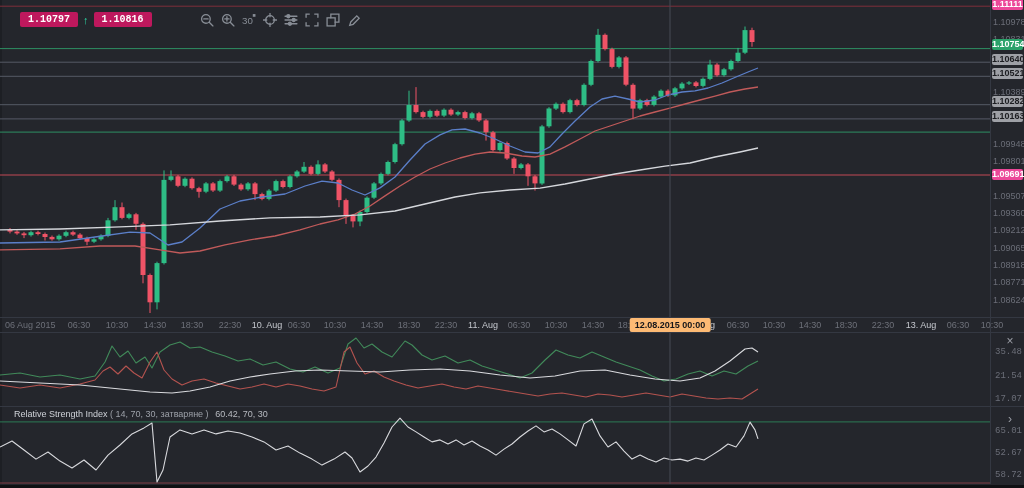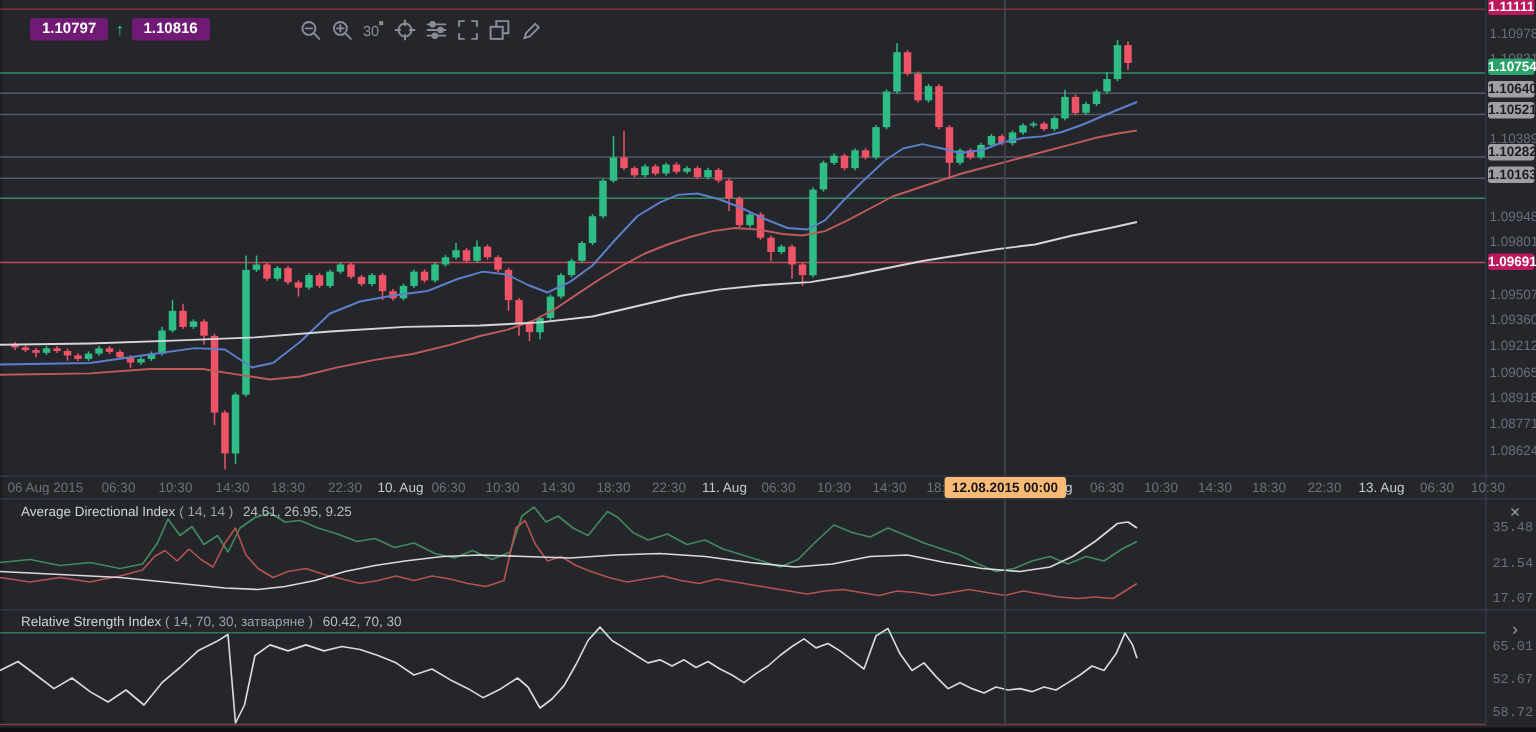--- a/index.html
+++ b/index.html
@@ -6,40 +6,40 @@
   #app{position:relative;width:1024px;height:488px;background:#24262c;overflow:hidden;
        font-family:"Liberation Sans",sans-serif;}
   #gfx{position:absolute;left:0;top:0;z-index:1;}
   .sep{position:absolute;background:#343842;z-index:2;}
   #left-strip{position:absolute;left:0;top:0;width:2px;height:484px;background:#1d1f24;z-index:0;}
   #bottom-strip{position:absolute;left:0;top:485px;width:1024px;height:3px;background:#0f1013;z-index:4;}
   
   .ptick{position:absolute;left:993px;font-size:9px;color:#6b6e78;z-index:3;white-space:nowrap;}
   .pbadge{position:absolute;left:992px;width:31px;height:11px;line-height:11px;text-align:center;
           font-size:9px;font-weight:bold;border-radius:2px;z-index:4;}
-  .pbadge.red{background:#be185d;color:#fff;}
+  .pbadge.red{background:#ec4899;color:#fff;}
   .pbadge.green{background:#2ba26a;color:#fff;}
   .pbadge.gray{background:#9ea0a6;color:#1c1d21;}
   .itick{position:absolute;left:995px;font-size:9px;color:#6b6e78;z-index:3;white-space:nowrap;font-family:Liberation Mono, monospace;}
   
   .tlabel{position:absolute;top:320px;font-size:9px;color:#6d7079;transform:translateX(-50%);
           white-space:nowrap;z-index:3;}
   .tlabel.day{color:#c6c9cf;}
   .tlabel.left{transform:none;}
   #time-badge{position:absolute;top:318px;transform:translateX(-50%);background:#fdba74;color:#15161a;
           font-size:9px;font-weight:bold;padding:2px 5px;border-radius:2px;z-index:5;white-space:nowrap;}
   
   .pane-title{position:absolute;left:14px;font-size:9px;z-index:5;white-space:nowrap;color:#cfd2d8;}
   .pane-title .params{color:#9ca0a8;}
   .pane-title .vals{color:#b7bac0;margin-left:4px;}
   .pane-btn{position:absolute;left:1003px;width:14px;height:14px;color:#9a9da5;font-size:12px;
             line-height:13px;text-align:center;z-index:5;cursor:pointer;}
   
   #quote{position:absolute;left:20px;top:12px;display:flex;align-items:center;z-index:6;}
-  .pill{background:#701a75;color:#fff;font-size:10px;font-weight:bold;padding:2px 8px;border-radius:2px;}
+  .pill{background:#be185d;color:#fff;font-size:10px;font-weight:bold;padding:2px 8px;border-radius:2px;font-family:Liberation Mono, monospace;}
   #quote-arrow{color:#2dd8a3;font-size:11px;margin:0 5px;}
   #toolbar{position:absolute;left:200px;top:13px;display:flex;gap:7px;z-index:6;align-items:center;}
   .tool{width:14px;height:14px;opacity:.85;cursor:pointer;}
   .tool svg{display:block;}
 </style>
 </head>
 <body>
 
 <div id="app">
   <div id="left-strip"></div>
@@ -405,25 +405,20 @@
       <span class="tlabel" style="left: 774px;">10:30</span>
       <span class="tlabel" style="left: 810px;">14:30</span>
       <span class="tlabel" style="left: 846px;">18:30</span>
       <span class="tlabel" style="left: 883px;">22:30</span>
       <span class="tlabel day" style="left: 921px;">13. Aug</span>
       <span class="tlabel" style="left: 958px;">06:30</span>
       <span class="tlabel" style="left: 992px;">10:30</span>
     </div>
   <div id="time-badge" style="left: 670px;">12.08.2015 00:00</div>
 
-  <div class="pane-title" style="top:336px;">
-    <span>Average Directional Index</span>
-    <span class="params">( 14, 14 )</span>
-    <span class="vals">24.61, 26.95, 9.25</span>
-  </div>
   <div class="pane-btn" style="top:335px;">×</div>
 
   <div class="pane-title" style="top:409px;">
     <span>Relative Strength Index</span>
     <span class="params">( 14, 70, 30, затваряне )</span>
     <span class="vals">60.42, 70, 30</span>
   </div>
   <div class="pane-btn" style="top:413px;">›</div>
 
   <div id="bottom-strip"></div>

